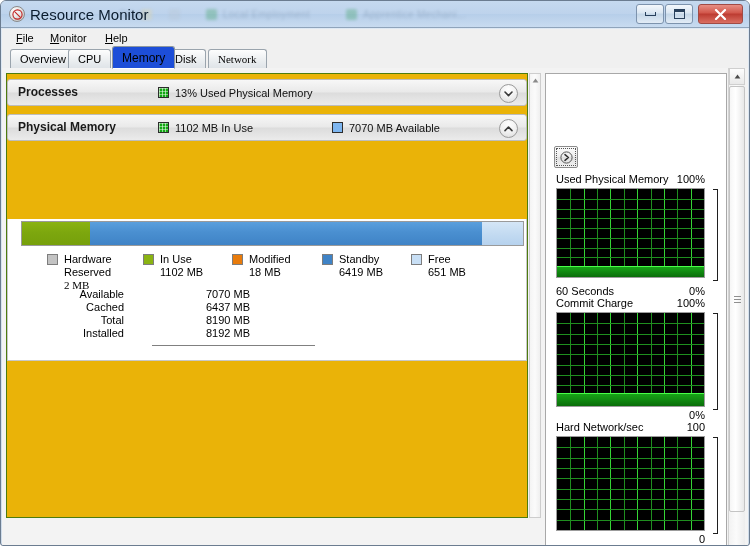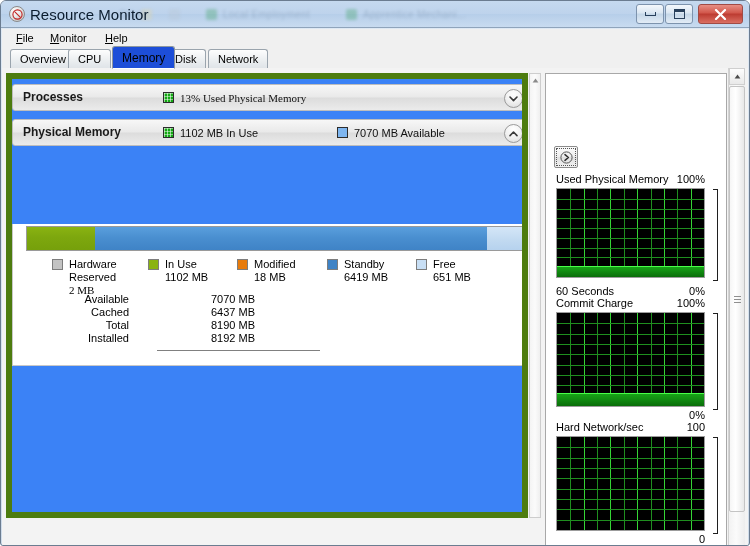--- a/index.html
+++ b/index.html
@@ -103,22 +103,22 @@
   #content {
     position: absolute; left: 1px; top: 67px;
     width: 746px; height: 477px;
     background: #f3f3f3;
   }
 
   
   #leftpane {
     position: absolute; left: 4px; top: 5px;
     width: 522px; height: 445px;
-    background: #3b82f6;
-    border: 6px solid #4d7c0f;
+    background: #eab308;
+    border: 1px solid #4d7c0f;
     overflow: hidden;
   }
 
   .section-head {
     position: absolute; left: 0;
     width: 520px; height: 27px;
     background: linear-gradient(to bottom, #f7f7f7 0%, #e9e9e9 48%, #dcdcdc 52%, #ebebeb 100%);
     border: 1px solid #bdbdbd;
     border-radius: 3px;
   }
@@ -358,31 +358,31 @@
     <div class="menu-item" style="left:8px;"><u>F</u><span>ile</span></div>
     <div class="menu-item" style="left:42px;"><u>M</u><span>onitor</span></div>
     <div class="menu-item" style="left:97px;"><u>H</u><span>elp</span></div>
   </div>
 
   <div id="tabstrip">
     <div class="tab" style="left:8px;">Overview</div>
     <div class="tab" style="left:66px;">CPU</div>
     <div class="tab active" style="left:110px;">Memory</div>
     <div class="tab" style="left:163px;">Disk</div>
-    <div class="tab" style="left:206px;">Network</div>
+    <div class="tab" style="left:206px;font-family:Liberation Serif, serif;">Network</div>
   </div>
 
   <div id="content">
 
     <div id="leftpane">
 
       <div class="section-head" style="top:5px;">
         <div class="section-title">Processes</div>
         <div class="mini-icon mini-green" style="left:150px;"></div>
-        <div class="sec-stat" style="left:167px;font-family:Liberation Serif, serif;">13% Used Physical Memory</div>
+        <div class="sec-stat" style="left:167px;">13% Used Physical Memory</div>
         <div class="chev">
           <svg width="9" height="6" viewBox="0 0 9 6">
             <path d="M1 1 L4.5 4.6 L8 1" fill="none" stroke="#3a3a3a" stroke-width="1.6" stroke-linecap="round" stroke-linejoin="round"></path>
           </svg>
         </div>
       </div>
 
       <div class="section-head" style="top:40px;">
         <div class="section-title">Physical Memory</div>
         <div class="mini-icon mini-green" style="left:150px;"></div>

